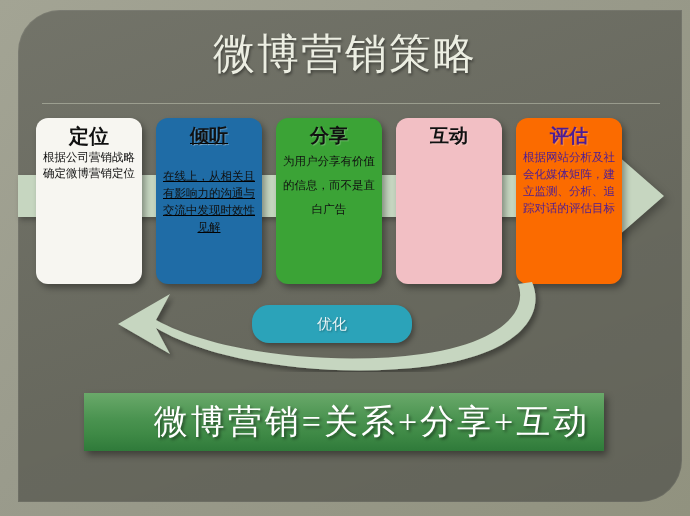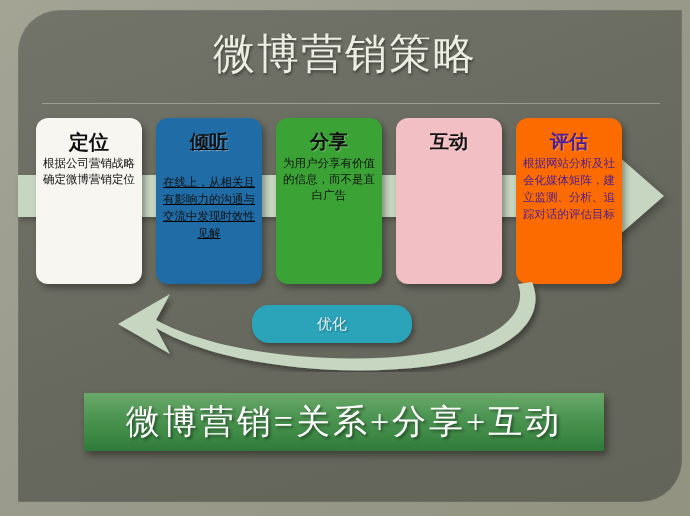--- a/index.html
+++ b/index.html
@@ -88,21 +88,21 @@
 
   
   .pbox {
     position: absolute;
     top: 118px;
     width: 106px;
     height: 166px;
     border-radius: 12px;
     box-shadow: 3px 4px 6px rgba(0,0,0,0.35);
     box-sizing: border-box;
-    padding: 12px 5px 4px 5px;
+    padding: 6px 5px 4px 5px;
     overflow: hidden;
   }
   .pbox .ptitle {
     text-align: center;
     font-size: 19px;
     line-height: 24px;
     font-weight: bold;
     color: #1b1b1b;
     text-shadow: 1px 1px 1px rgba(255,255,255,0.25);
     margin-bottom: 1px;
@@ -120,21 +120,21 @@
   #box3 { left: 276px; background: #3ba336; }
   #box4 { left: 396px; background: #f2bfc4; }
   #box5 { left: 516px; background: #fb6b00; }
 
   #box1 .ptitle { font-size: 20px; }
   #box2 .ptitle, #box2 .pbody { color: #101010; }
   #box3 .ptitle, #box3 .pbody { color: #101010; text-align: center; }
   #box5 .ptitle, #box5 .pbody { color: #4c1d95; }
 
   #box2 .pbody { margin-top: 20px; line-height: 17px; }
-  #box3 .pbody { line-height: 16px; }
+  #box3 .pbody { line-height: 24px; }
   #box4 .pbody { line-height: 17px; }
   #box5 .pbody { line-height: 17px; }
 
   
   #loop-arrow {
     position: absolute;
     left: 100px;
     top: 280px;
     width: 490px;
     height: 92px;
@@ -173,20 +173,21 @@
     width: 520px;
     height: 58px;
     line-height: 58px;
     text-align: center;
     color: #ffffff;
     font-family: "Liberation Serif", "DejaVu Serif", serif;
     font-size: 34px;
     letter-spacing: 3px;
     text-shadow: 2px 2px 3px rgba(0,0,0,0.45);
     white-space: nowrap;
+    padding-left: 28px;
   }
 </style>
 </head>
 <body>
 
 <div id="slide">
 
   <div id="frame-outer"></div>
 
   <div id="panel">

